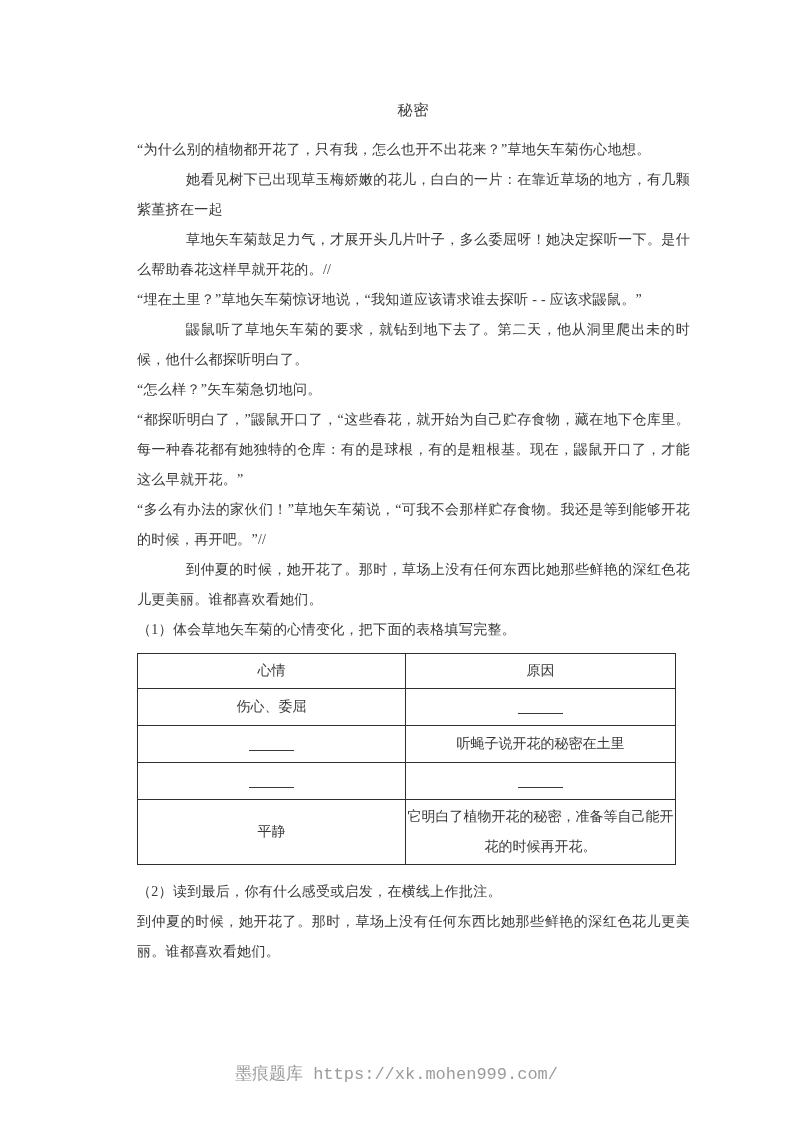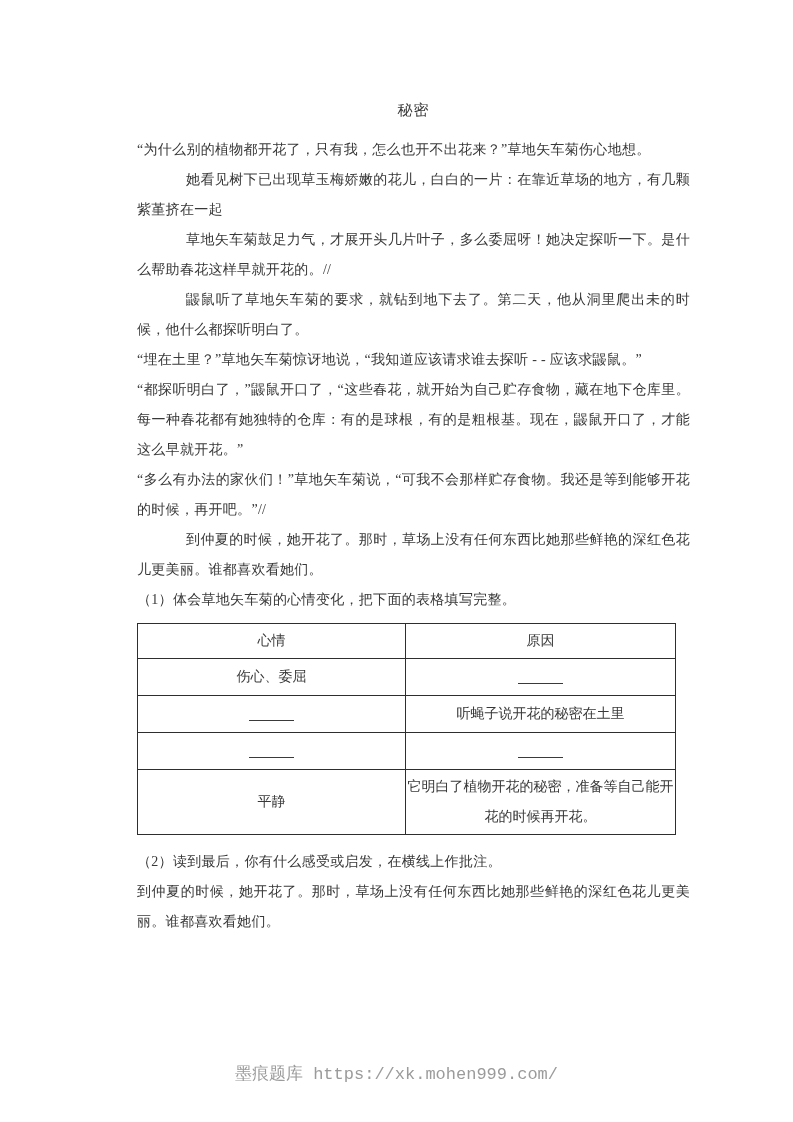--- a/index.html
+++ b/index.html
@@ -82,22 +82,23 @@
 <body>
 
 <div class="page">
   <div class="content">
 
     <h1 class="title">秘密</h1>
 
     <p class="para">“为什么别的植物都开花了，只有我，怎么也开不出花来？”草地矢车菊伤心地想。</p>
     <p class="para indent">她看见树下已出现草玉梅娇嫩的花儿，白白的一片：在靠近草场的地方，有几颗紫堇挤在一起</p>
     <p class="para indent">草地矢车菊鼓足力气，才展开头几片叶子，多么委屈呀！她决定探听一下。是什么帮助春花这样早就开花的。//</p>
+    <p class="para">“埋在土里？”草地矢车菊惊讶地说，“我知道应该请求谁去探听 - - 应该求鼹鼠。”</p>
     <p class="para indent">鼹鼠听了草地矢车菊的要求，就钻到地下去了。第二天，他从洞里爬出未的时候，他什么都探听明白了。</p>
-    <p class="para">“埋在土里？”草地矢车菊惊讶地说，“我知道应该请求谁去探听 - - 应该求鼹鼠。”</p>
+    <p class="para">“怎么样？”矢车菊急切地问。</p>
     <p class="para">“都探听明白了，”鼹鼠开口了，“这些春花，就开始为自己贮存食物，藏在地下仓库里。每一种春花都有她独特的仓库：有的是球根，有的是粗根基。现在，鼹鼠开口了，才能这么早就开花。”</p>
     <p class="para">“多么有办法的家伙们！”草地矢车菊说，“可我不会那样贮存食物。我还是等到能够开花的时候，再开吧。”//</p>
     <p class="para indent">到仲夏的时候，她开花了。那时，草场上没有任何东西比她那些鲜艳的深红色花儿更美丽。谁都喜欢看她们。</p>
 
     <p class="question">（1）体会草地矢车菊的心情变化，把下面的表格填写完整。</p>
 
     <table class="mood-table">
       <colgroup>
           <col class="c1">
           <col class="c2">

